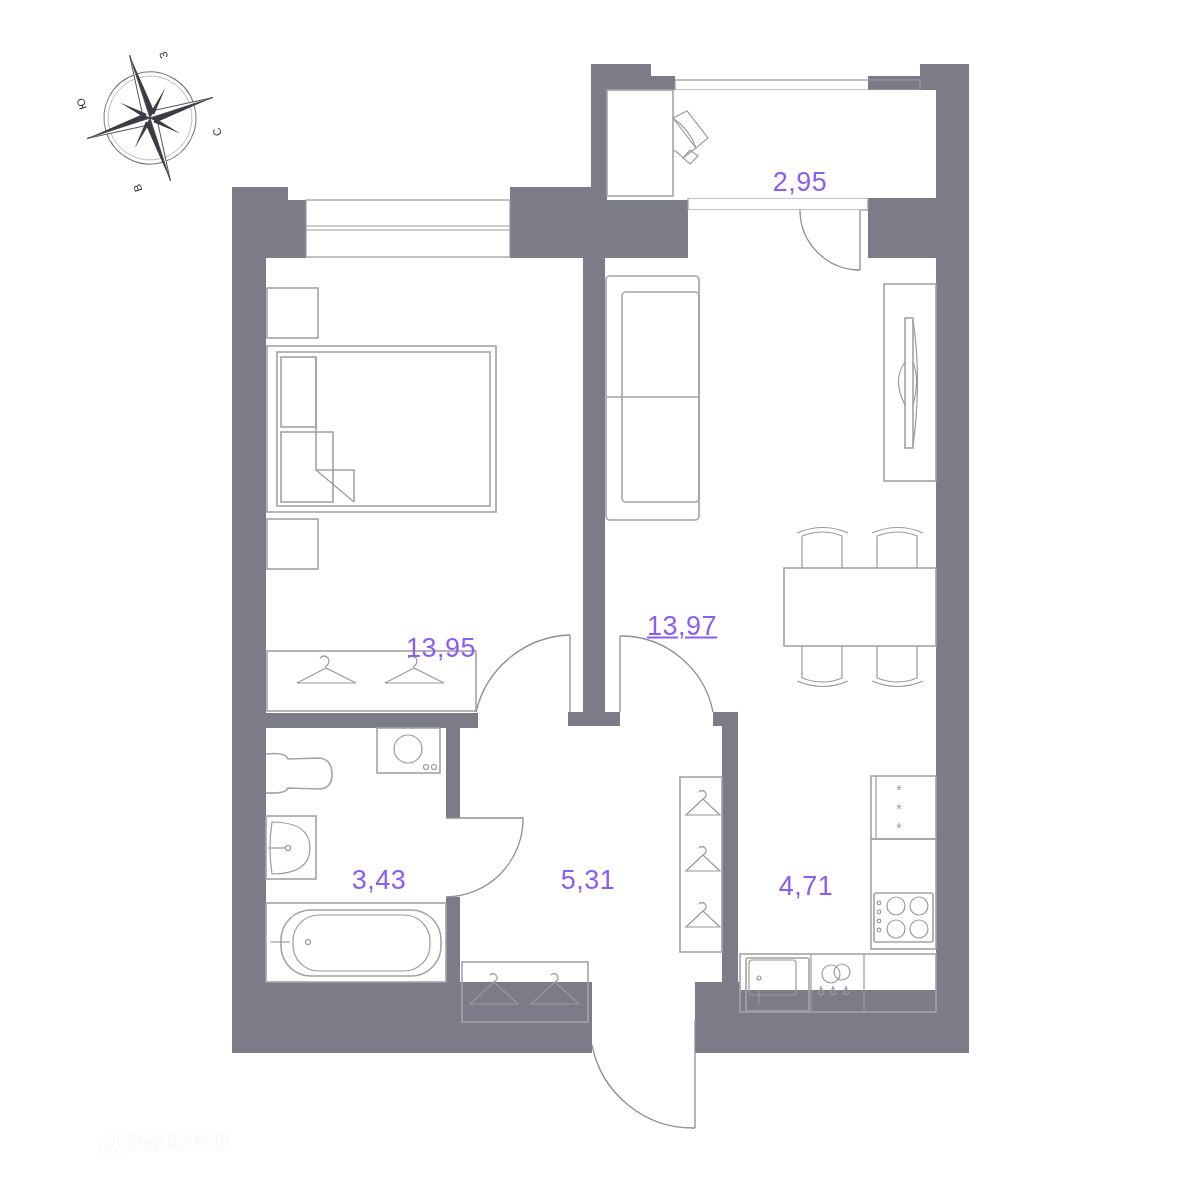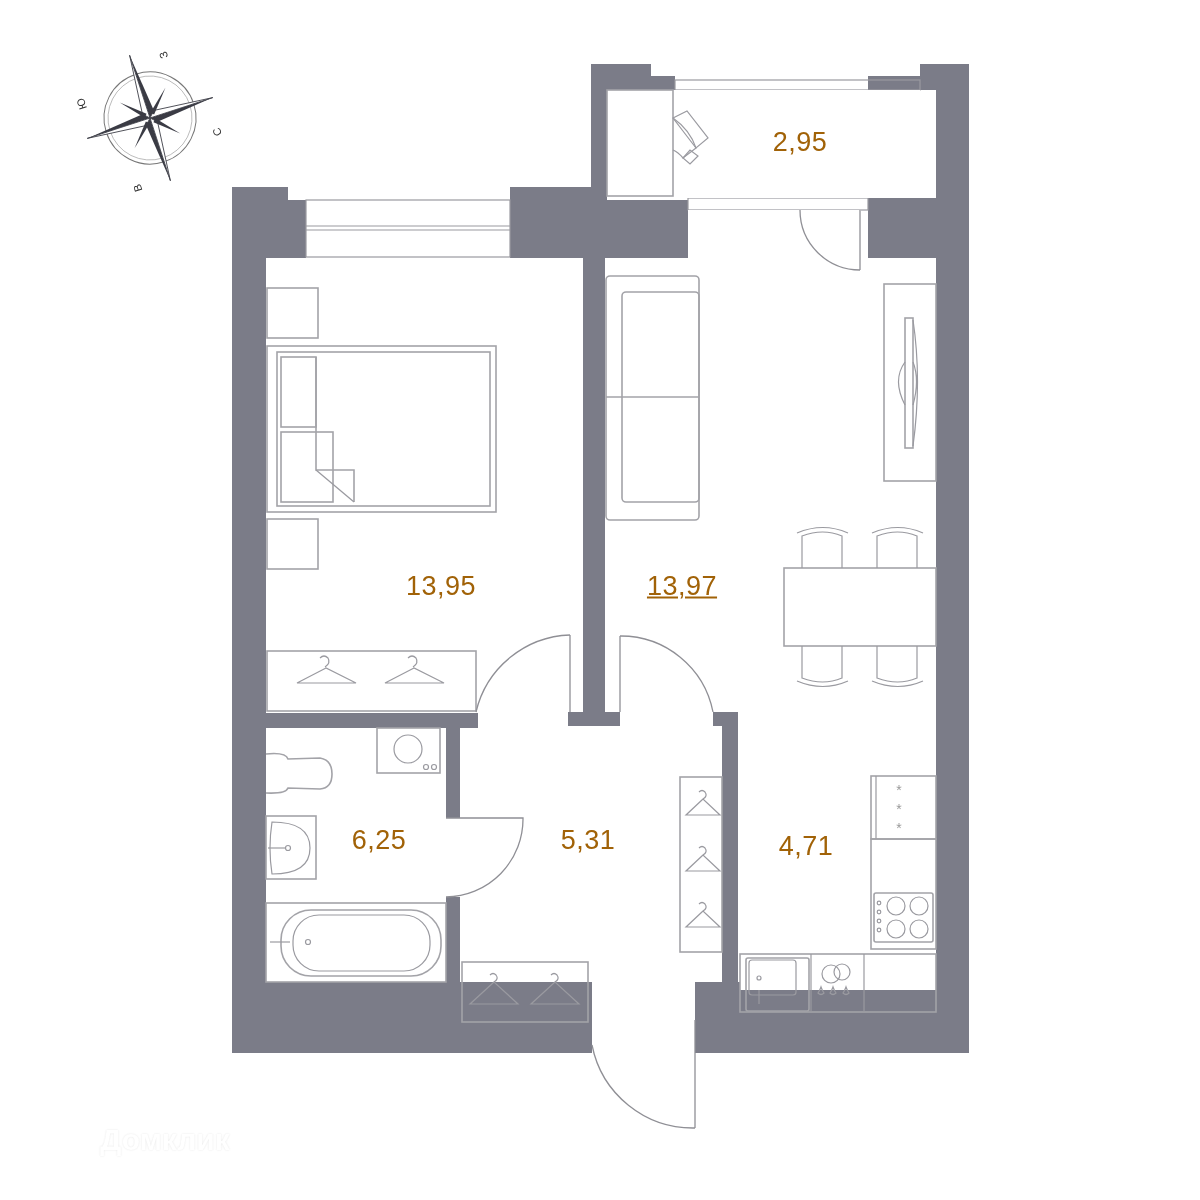--- a/index.html
+++ b/index.html
@@ -2,21 +2,21 @@
 <html><head>
 <meta charset="utf-8">
 <style>
   html, body { margin:0; padding:0; background:#ffffff; }
   body { width:1200px; height:1200px; position:relative; overflow:hidden; font-family:"Liberation Sans", sans-serif; }
   #plan { position:absolute; left:0; top:0; width:1200px; height:1200px; }
   .wall { fill:#7b7c88; }
   .line { fill:none; stroke:#a3a3a8; stroke-width:1.6; }
   .thin { fill:none; stroke:#9a9aa0; stroke-width:1.2; }
   .door { fill:none; stroke:#8f8f95; stroke-width:1.3; }
-  .area-label { position:absolute; font-size:27px; color:#a16207; letter-spacing:0.5px; transform:translate(-50%,-50%); white-space:nowrap; }
+  .area-label { position:absolute; font-size:27px; color:#8b5cf6; letter-spacing:0.5px; transform:translate(-50%,-50%); white-space:nowrap;margin-top:40px; }
   .compass-letter { position:absolute; font-size:11px; color:#333; }
   .watermark { position:absolute; left:48px; top:1118px; display:flex; align-items:center; gap:8px; color:#ffffff; opacity:0.85; font-size:30px; font-weight:bold; text-shadow:0 0 2px #e0e0e0; }
 </style>
 </head>
 <body>
 
 <svg id="plan" viewBox="0 0 1200 1200" xmlns="http://www.w3.org/2000/svg">
 
   <g>
 
@@ -239,23 +239,23 @@
     </g>
   </g>
 </svg>
 
 <div class="compass-letter" style="left:160px;top:49px;transform:rotate(-108deg);">З</div>
 <div class="compass-letter" style="left:76px;top:98px;transform:rotate(-108deg);">Ю</div>
 <div class="compass-letter" style="left:213px;top:126px;transform:rotate(-108deg);">С</div>
 <div class="compass-letter" style="left:134px;top:182px;transform:rotate(-108deg);">В</div>
 
 <div class="area-label" style="left:800px;top:142px;">2,95</div>
-<div class="area-label" style="left:441px;top:586px;">13,95</div>
+<div class="area-label" style="left:441px;top:608px;">13,95</div>
 <div class="area-label" style="left:682px;top:586px;text-decoration:underline;">13,97</div>
-<div class="area-label" style="left:379px;top:840px;">6,25</div>
+<div class="area-label" style="left:379px;top:840px;">3,43</div>
 <div class="area-label" style="left:588px;top:840px;">5,31</div>
 <div class="area-label" style="left:806px;top:846px;">4,71</div>
 
 <div class="watermark">
   <svg width="44" height="44" viewBox="0 0 44 44">
     <path d="M6 40 L6 16 L22 4 L38 16 L38 26 L24 38 L16 38 L16 24 L24 24" fill="none" stroke="#ffffff" stroke-width="5" stroke-linejoin="round"></path>
   </svg>
   <span>Домклик</span>
 </div>
 

